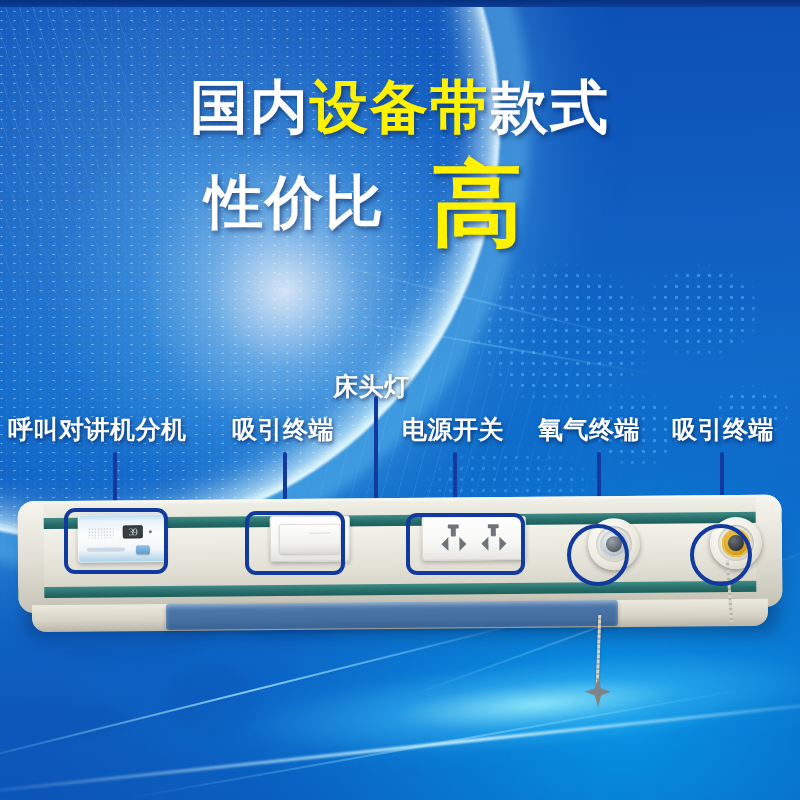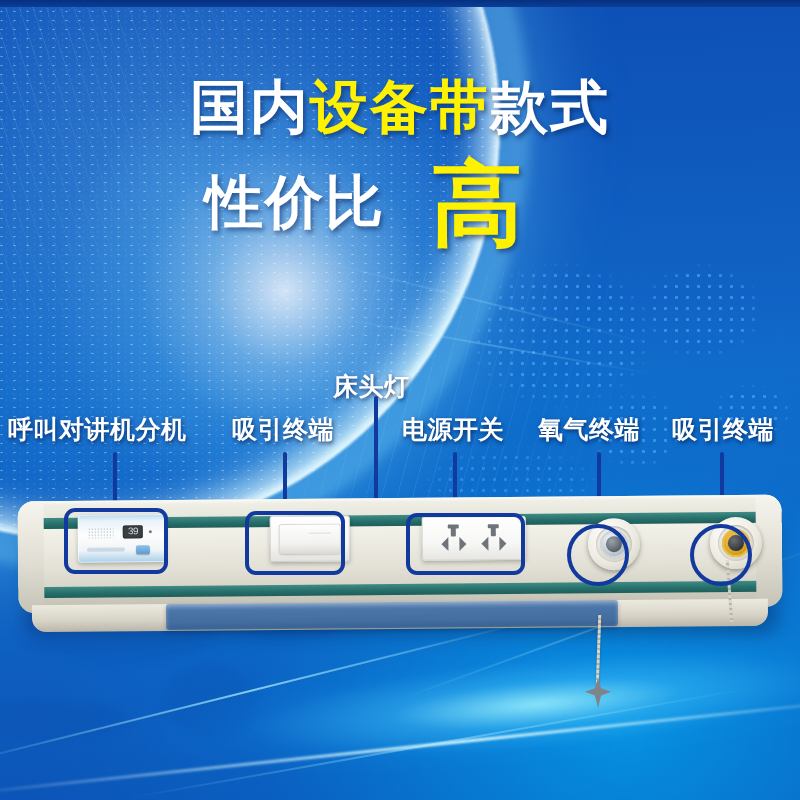--- a/index.html
+++ b/index.html
@@ -171,21 +171,21 @@
     background:linear-gradient(180deg,#b7daf0 0%,#e9f3fa 14%,#fdfdfd 42%,#f1f5f8 74%,#a8cfe8 100%);
     box-shadow:0 2px 4px rgba(0,0,0,.25), inset 0 0 0 1px rgba(255,255,255,.6);
   }
   .ic-grille{
     position:absolute;left:10px;top:13px;width:26px;height:11px;border-radius:2px;
     background-image:radial-gradient(circle,#8fa0ad 0.55px,rgba(0,0,0,0) .9px);
     background-size:3px 3px;opacity:.85;
   }
   .ic-lcd{
     position:absolute;left:45px;top:11px;width:20px;height:13px;border-radius:2px;
-    background:#3a3f42;color:#cfd6da;font-family:Liberation Mono, monospace;font-size:10px;
+    background:#3a3f42;color:#cfd6da;font-family:Liberation Serif, serif;font-size:10px;
     line-height:13px;text-align:center;letter-spacing:-1px;
     box-shadow:inset 0 0 2px rgba(0,0,0,.8);
   }
   .ic-dot{position:absolute;left:71px;top:16px;width:3px;height:3px;border-radius:50%;background:#6c7880;}
   .ic-btn{
     position:absolute;left:58px;top:31px;width:14px;height:9px;border-radius:2px;
     background:linear-gradient(180deg,#8fc0e6,#5e9ad2);box-shadow:0 1px 1px rgba(0,0,0,.25);
   }
   .ic-slot{position:absolute;left:9px;top:33px;width:38px;height:4px;border-radius:2px;background:rgba(160,185,205,.45);}
 

